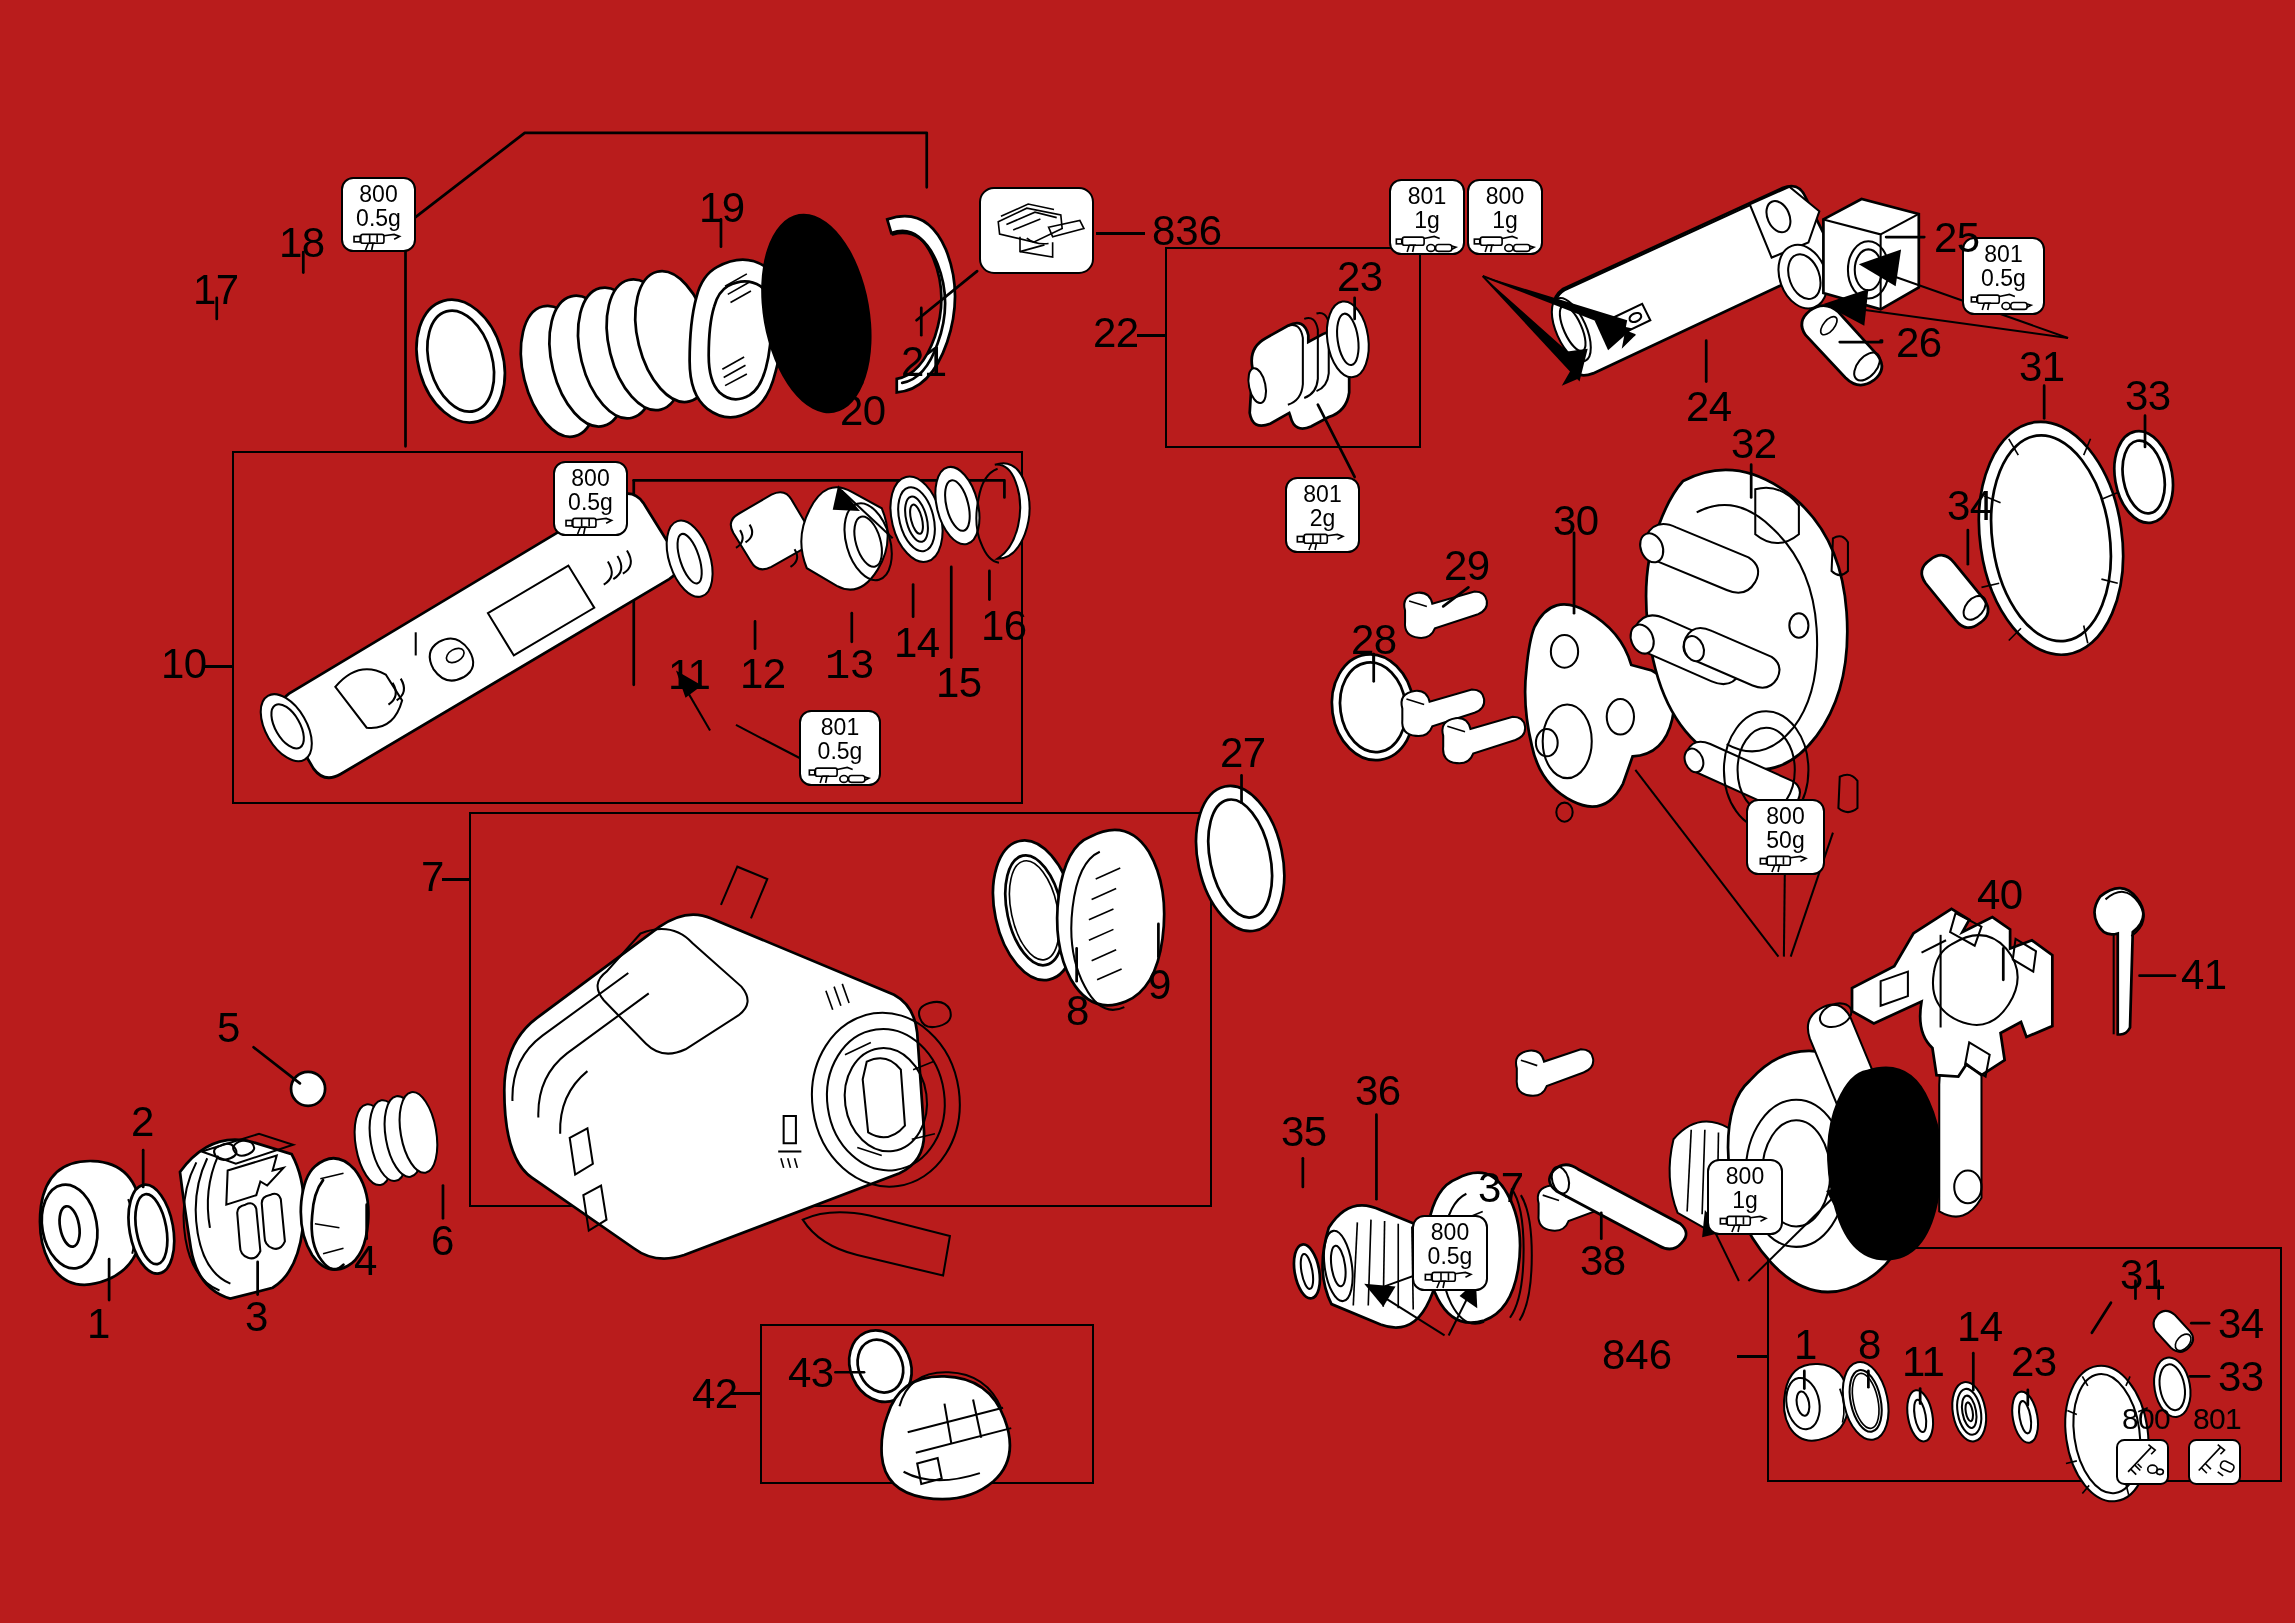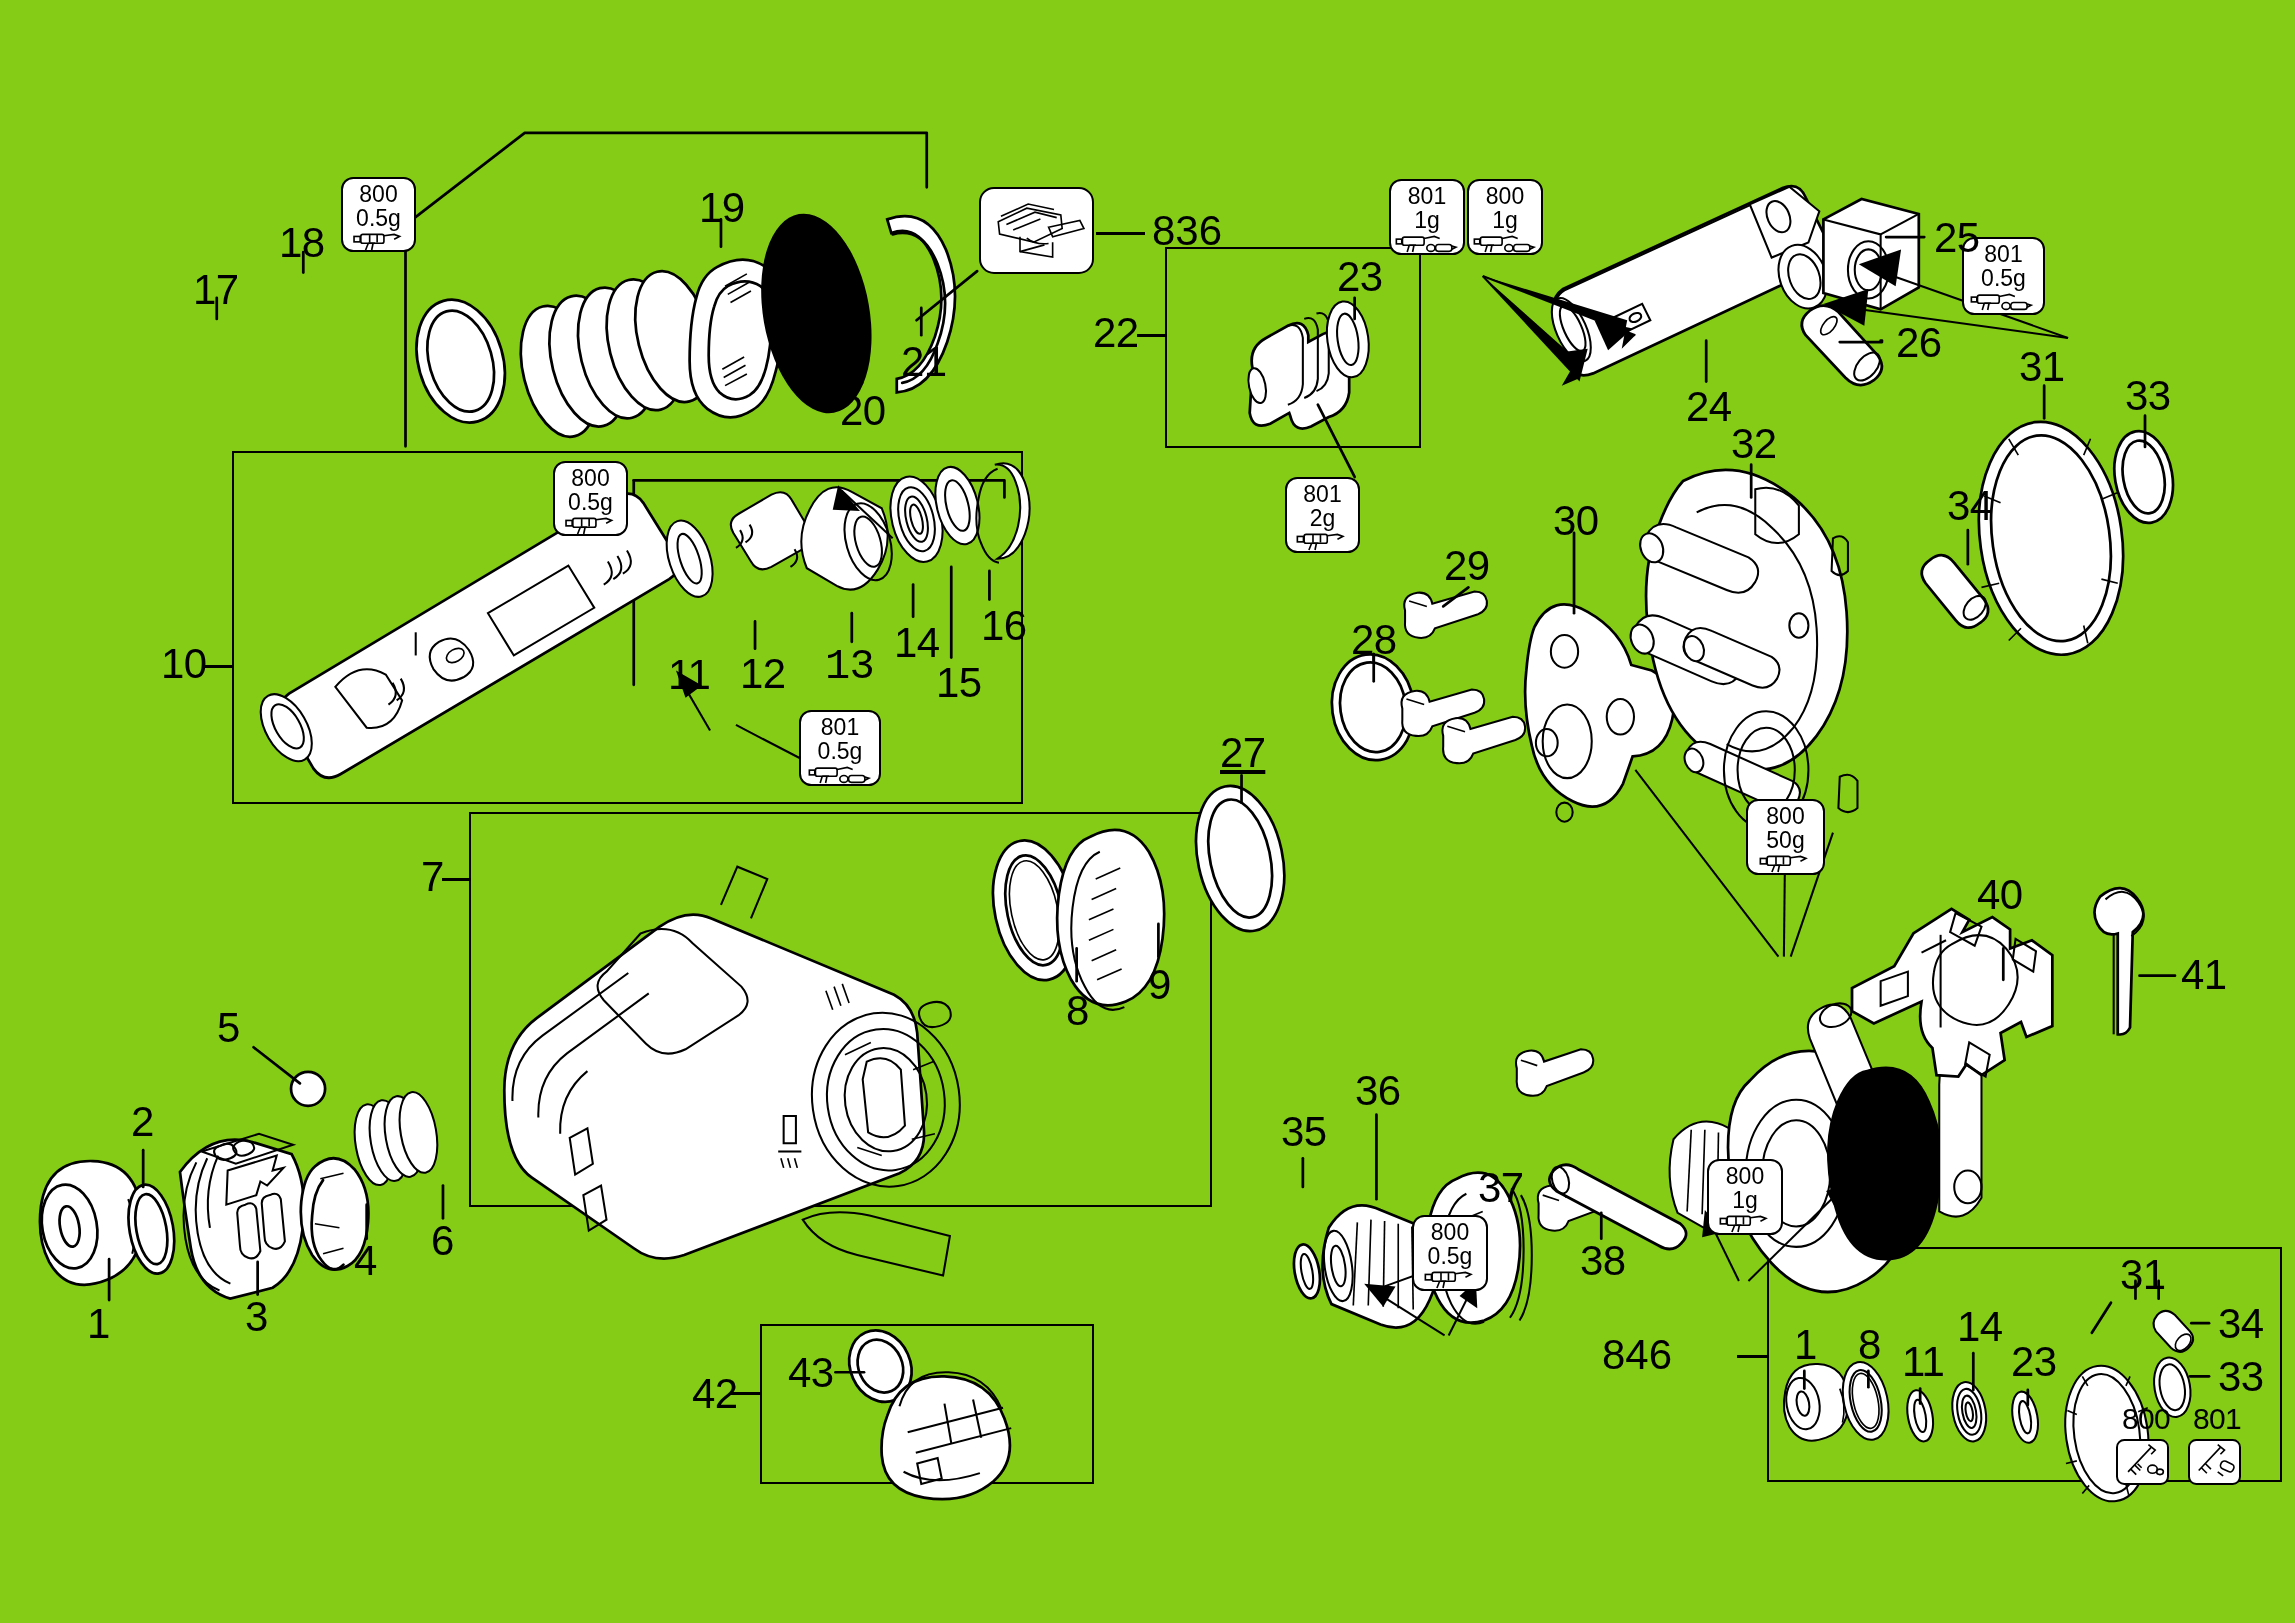--- a/index.html
+++ b/index.html
@@ -1,17 +1,17 @@
 <!DOCTYPE html>
 <html style="font-size:11px"><head>
 <meta charset="utf-8">
 <style>
   html,body{margin:0;padding:0;background:#ffffff;}
   body{font-family:"Liberation Sans",sans-serif;}
-  #stage{position:relative;width:2295px;height:1623px;background:#84cc16;overflow:hidden;}
+  #stage{position:relative;width:2295px;height:1623px;background:#b91c1c;overflow:hidden;}
   .lbl{position:absolute;font-family:"Liberation Sans",sans-serif;font-weight:400;color:#000;
        line-height:1;white-space:nowrap;}
   .lbl.n{font-size:42px;letter-spacing:-0.7px;}
   .lbl.n3{font-size:42px;}
   .leader{position:absolute;background:#000;}
   .lh{height:3.4px;}
   .grpbox{position:absolute;border:2.7px solid #000;box-sizing:border-box;background:transparent;}
   .callout{position:absolute;border:2px solid #000;border-radius:12.3px;box-sizing:border-box;
            background:#fff;display:flex;flex-direction:column;align-items:center;
            justify-content:flex-start;padding-top:4.1px;}
@@ -868,21 +868,21 @@
   <div class="lbl n" style="left:1553px;top:500px;">30</div>
   <div class="lbl n" style="left:1444px;top:545px;">29</div>
   <div class="lbl n" style="left:1351px;top:619px;">28</div>
   <div class="lbl n" style="left:161px;top:643px;">10</div>
   <div class="lbl n" style="left:668px;top:654px;">11</div>
   <div class="lbl n" style="left:740px;top:653px;">12</div>
   <div class="lbl n" style="left:825px;top:646px;font-family:Liberation Mono, monospace;">13</div>
   <div class="lbl n" style="left:894px;top:622px;">14</div>
   <div class="lbl n" style="left:936px;top:662px;">15</div>
   <div class="lbl n" style="left:981px;top:605px;">16</div>
-  <div class="lbl n" style="left:1220px;top:732px;text-decoration:underline;">27</div>
+  <div class="lbl n" style="left:1220px;top:732px;">27</div>
   <div class="lbl n" style="left:421px;top:856px;">7</div>
   <div class="lbl n" style="left:1066px;top:990px;">8</div>
   <div class="lbl n" style="left:1148px;top:964px;">9</div>
   <div class="lbl n" style="left:217px;top:1007px;">5</div>
   <div class="lbl n" style="left:131px;top:1101px;">2</div>
   <div class="lbl n" style="left:245px;top:1296px;">3</div>
   <div class="lbl n" style="left:354px;top:1240px;">4</div>
   <div class="lbl n" style="left:431px;top:1220px;">6</div>
   <div class="lbl n" style="left:87px;top:1303px;">1</div>
   <div class="lbl n" style="left:1977px;top:874px;">40</div>

